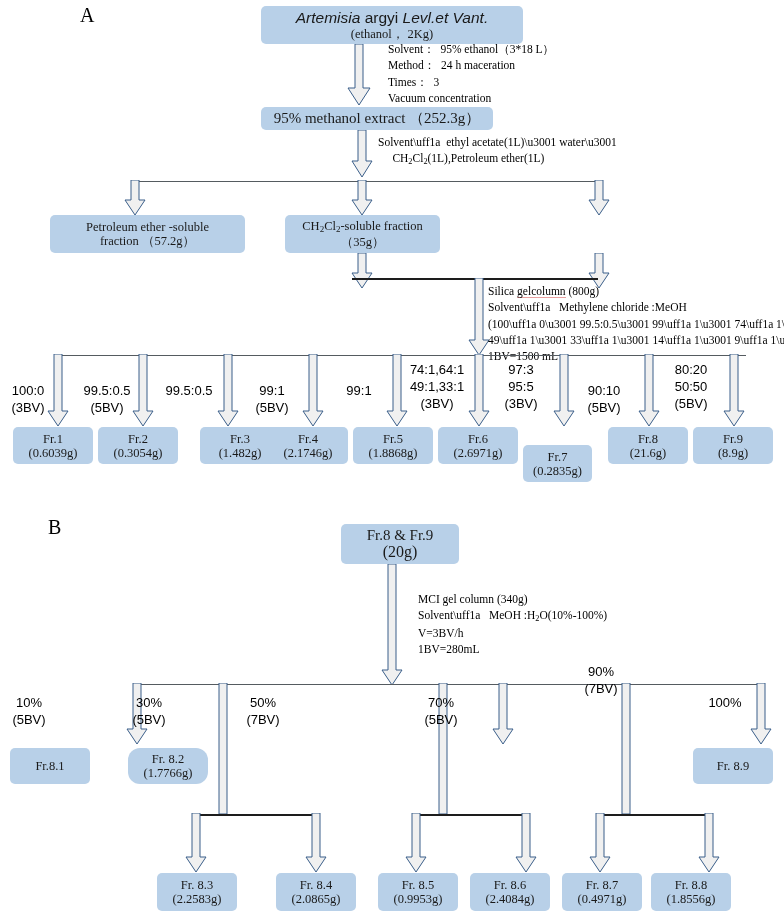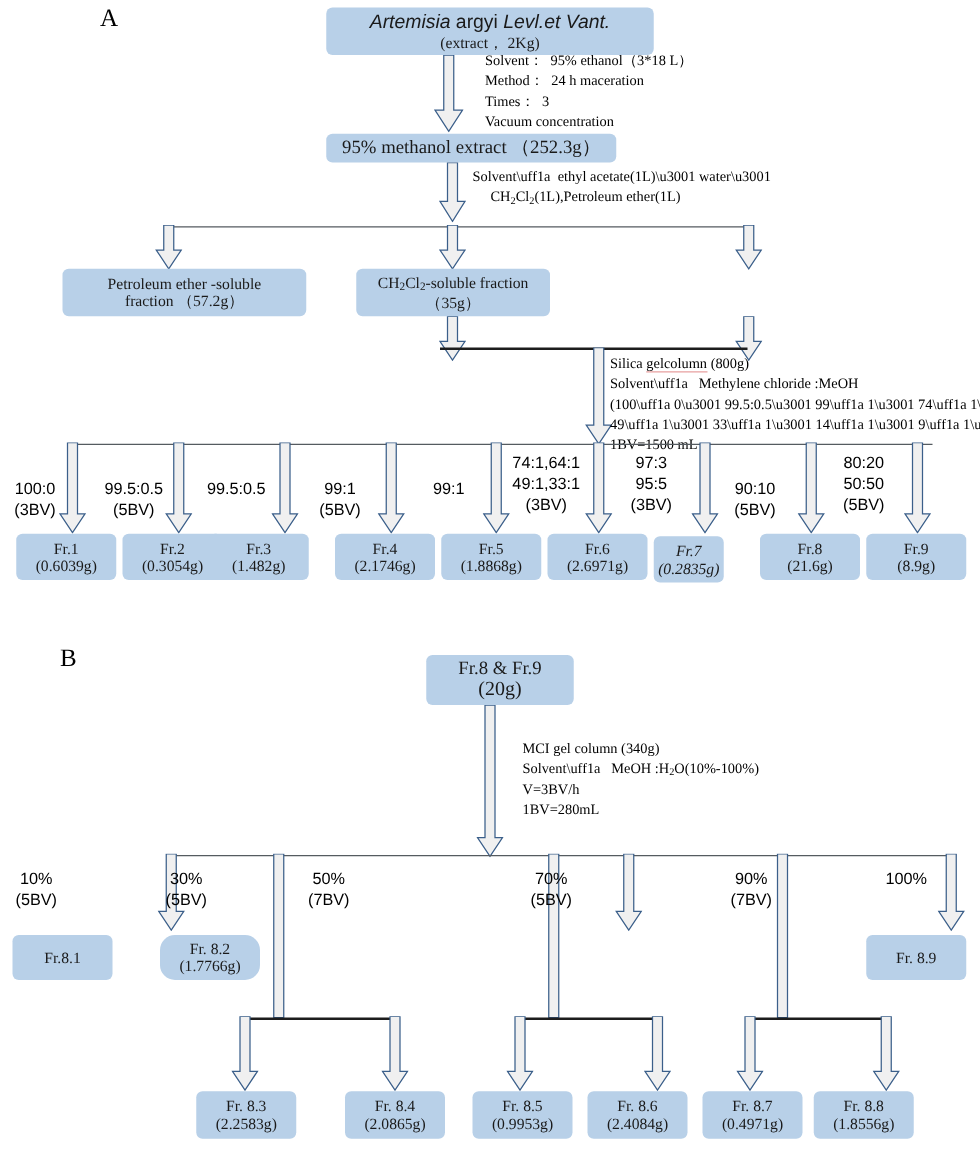--- a/index.html
+++ b/index.html
@@ -86,21 +86,21 @@
 </style>
 </head>
 <body>
 
 <div id="canvas">
 
   <div class="secletter" style="left:80px; top:4px;">A</div>
 
   <div class="box title-box" style="left:261px; top:6px; width:262px; height:38px;">
     <span class="l1"><i>Artemisia</i> argyi <i>Levl.et Vant.</i></span>
-    <span class="l2">(extract， 2Kg)</span>
+    <span class="l2">(ethanol， 2Kg)</span>
   </div>
 
   <svg class="arrow" style="left:347px; top:44px;" width="24" height="62" viewBox="0 0 24 62">
     <polygon points="8,0 16,0 16,44 23,44 12,61 1,44 8,44"></polygon>
   </svg>
 
   <div class="annot" style="left:388px; top:41px;"><span>Solvent：  95% ethanol（3*18 L）
 Method：  24 h maceration
 Times：  3
 Vacuum concentration</span></div>
@@ -225,37 +225,37 @@
   </div>
 
   <div class="box" style="left:13px; top:427px; width:80px; height:37px;">
     <span class="l1">Fr.1</span>
     <span class="l2">(0.6039g)</span>
   </div>
   <div class="box" style="left:98px; top:427px; width:80px; height:37px;">
     <span class="l1">Fr.2</span>
     <span class="l2">(0.3054g)</span>
   </div>
-  <div class="box" style="left:167px; top:427px; width:80px; height:37px;">
+  <div class="box" style="left:200px; top:427px; width:80px; height:37px;">
     <span class="l1">Fr.3</span>
     <span class="l2">(1.482g)</span>
   </div>
   <div class="box" style="left:268px; top:427px; width:80px; height:37px;">
     <span class="l1">Fr.4</span>
     <span class="l2">(2.1746g)</span>
   </div>
   <div class="box" style="left:353px; top:427px; width:80px; height:37px;">
     <span class="l1">Fr.5</span>
     <span class="l2">(1.8868g)</span>
   </div>
   <div class="box" style="left:438px; top:427px; width:80px; height:37px;">
     <span class="l1">Fr.6</span>
     <span class="l2">(2.6971g)</span>
   </div>
-  <div class="box" style="left:523px; top:429px; width:56px; height:37px;font-style:italic;">
+  <div class="box" style="left:523px; top:445px; width:69px; height:37px;">
     <span class="l1">Fr.7</span>
     <span class="l2">(0.2835g)</span>
   </div>
   <div class="box" style="left:608px; top:427px; width:80px; height:37px;justify-content:center;">
     <span class="l1">Fr.8</span>
     <span class="l2">(21.6g)</span>
   </div>
   <div class="box" style="left:693px; top:427px; width:80px; height:37px;">
     <span class="l1">Fr.9</span>
     <span class="l2">(8.9g)</span>
@@ -308,21 +308,21 @@
     <div>(5BV)</div>
   </div>
   <div class="ratio" style="left:240px; top:694px; width:46px;">
     <div>50%</div>
     <div>(7BV)</div>
   </div>
   <div class="ratio" style="left:418px; top:694px; width:46px;">
     <div>70%</div>
     <div>(5BV)</div>
   </div>
-  <div class="ratio" style="left:578px; top:694px; width:46px;">
+  <div class="ratio" style="left:578px; top:663px; width:46px;">
     <div>90%</div>
     <div>(7BV)</div>
   </div>
   <div class="ratio" style="left:700px; top:694px; width:50px;">
     <div>100%</div>
   </div>
 
   <div class="box" style="left:10px; top:748px; width:80px; height:36px;">
     <span class="l1">Fr.8.1</span>
   </div>

